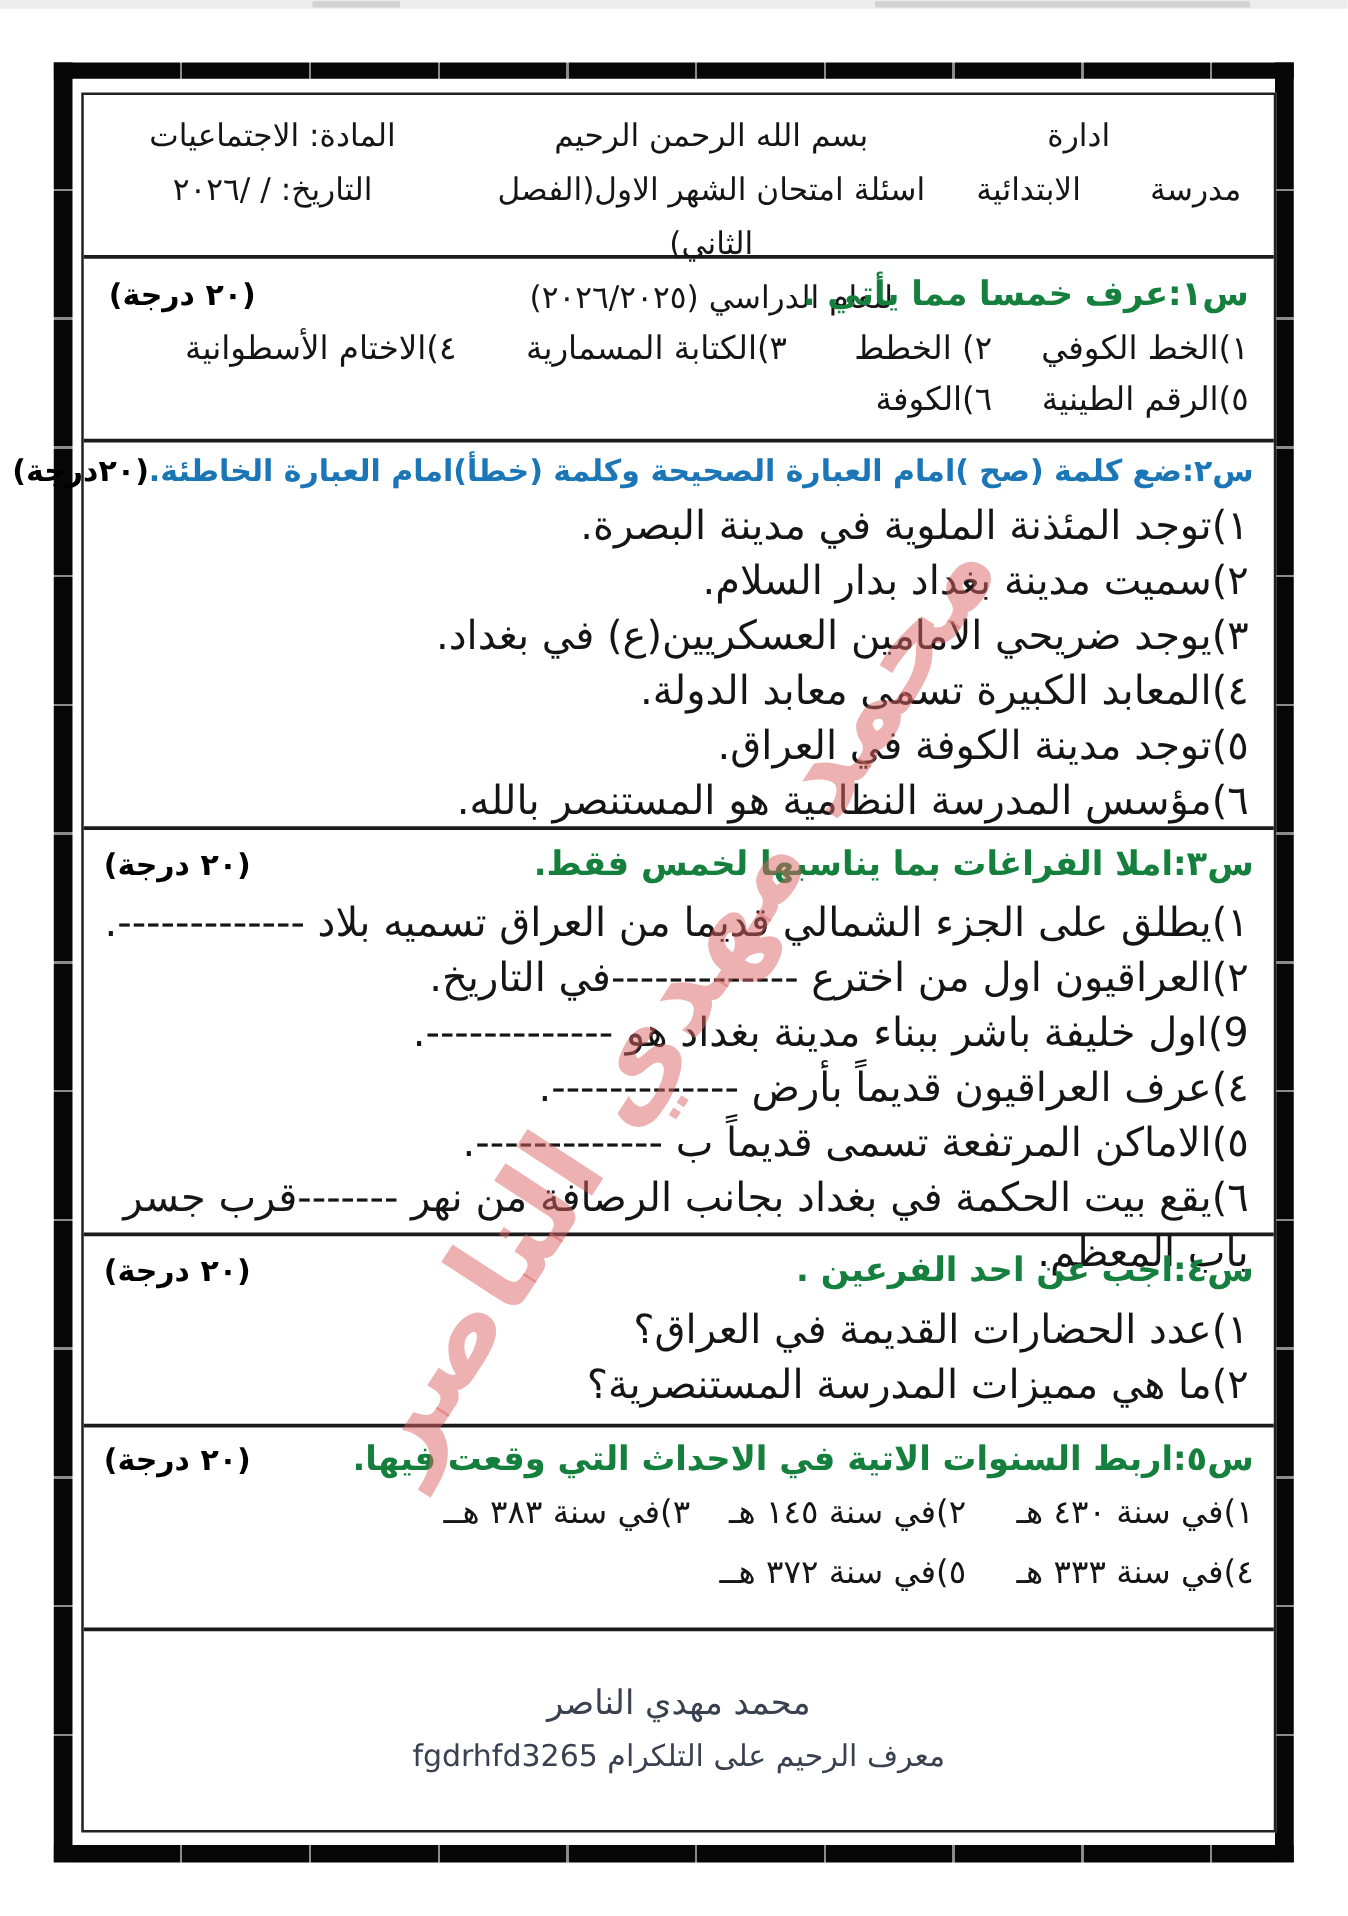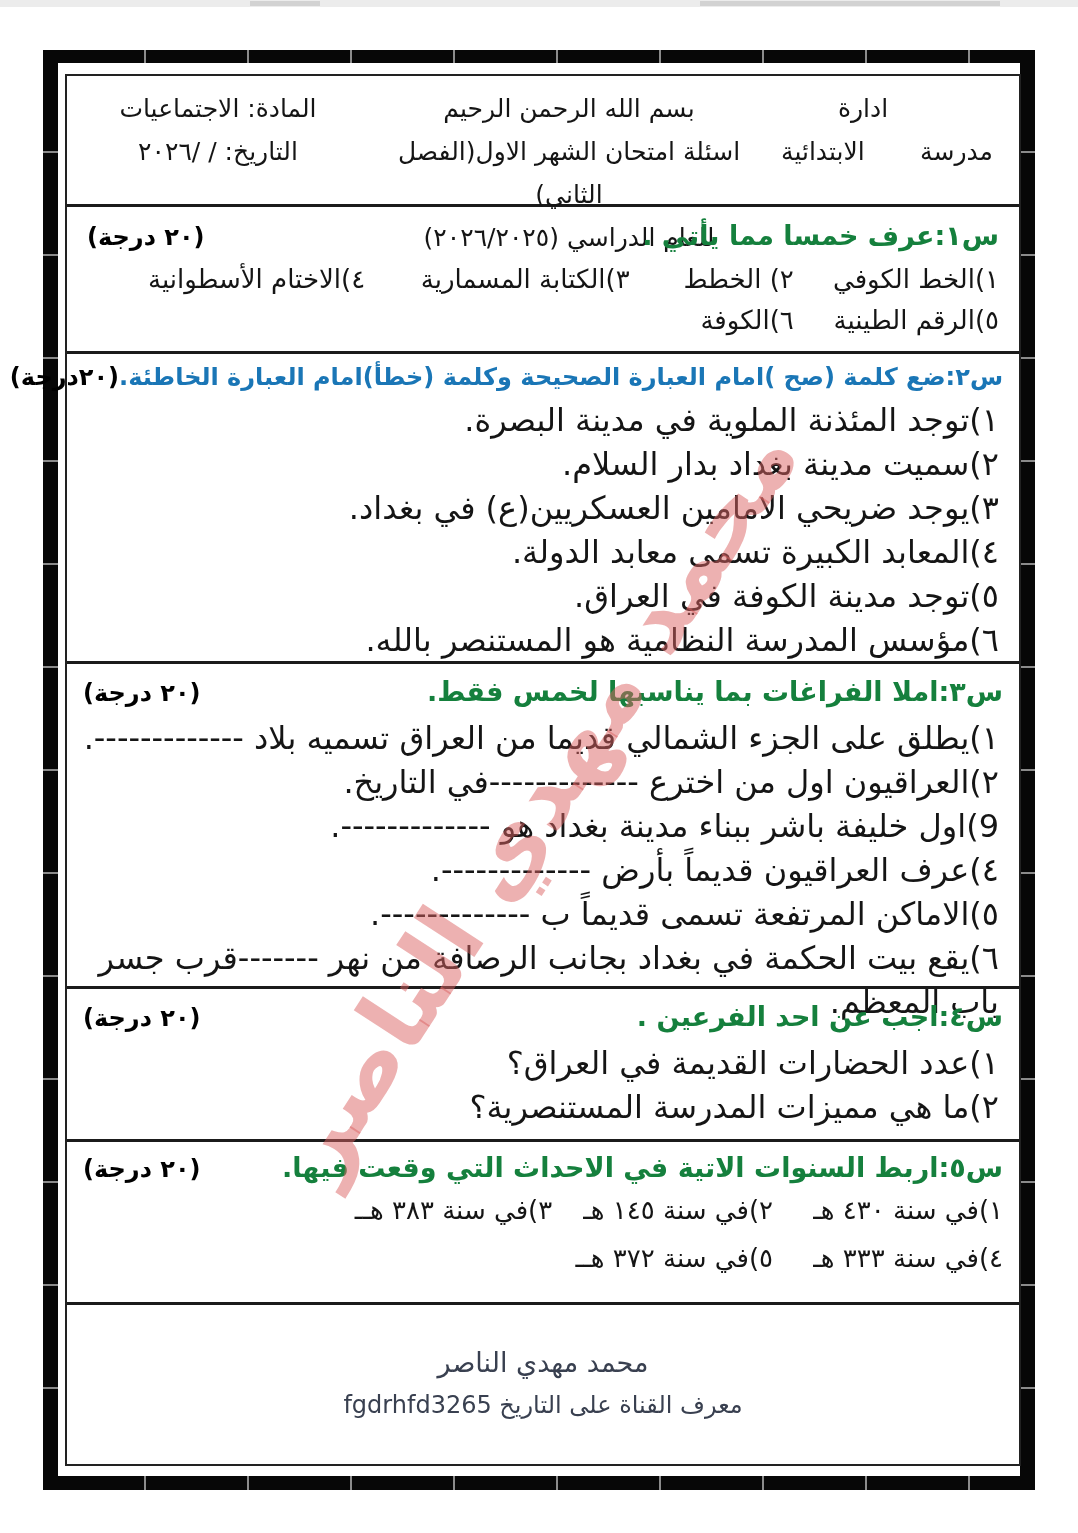--- a/index.html
+++ b/index.html
@@ -173,18 +173,18 @@
       <div>١)في سنة ٤٣٠ هـ</div>
       <div>٢)في سنة ١٤٥ هـ</div>
       <div>٣)في سنة ٣٨٣ هــ</div>
       <div>٤)في سنة ٣٣٣ هـ</div>
       <div>٥)في سنة ٣٧٢ هــ</div>
     </div>
   </div>
 
   <div class="sec sec-footer">
     <div class="f-line1">محمد مهدي الناصر</div>
-    <div class="f-line2">معرف القناة على التاريخ fgdrhfd3265</div>
+    <div class="f-line2">معرف الرحيم على التلكرام fgdrhfd3265</div>
   </div>
 
 </div>
 
 <div class="watermark">محمد مهدي الناصر</div>
 
 </body></html>

